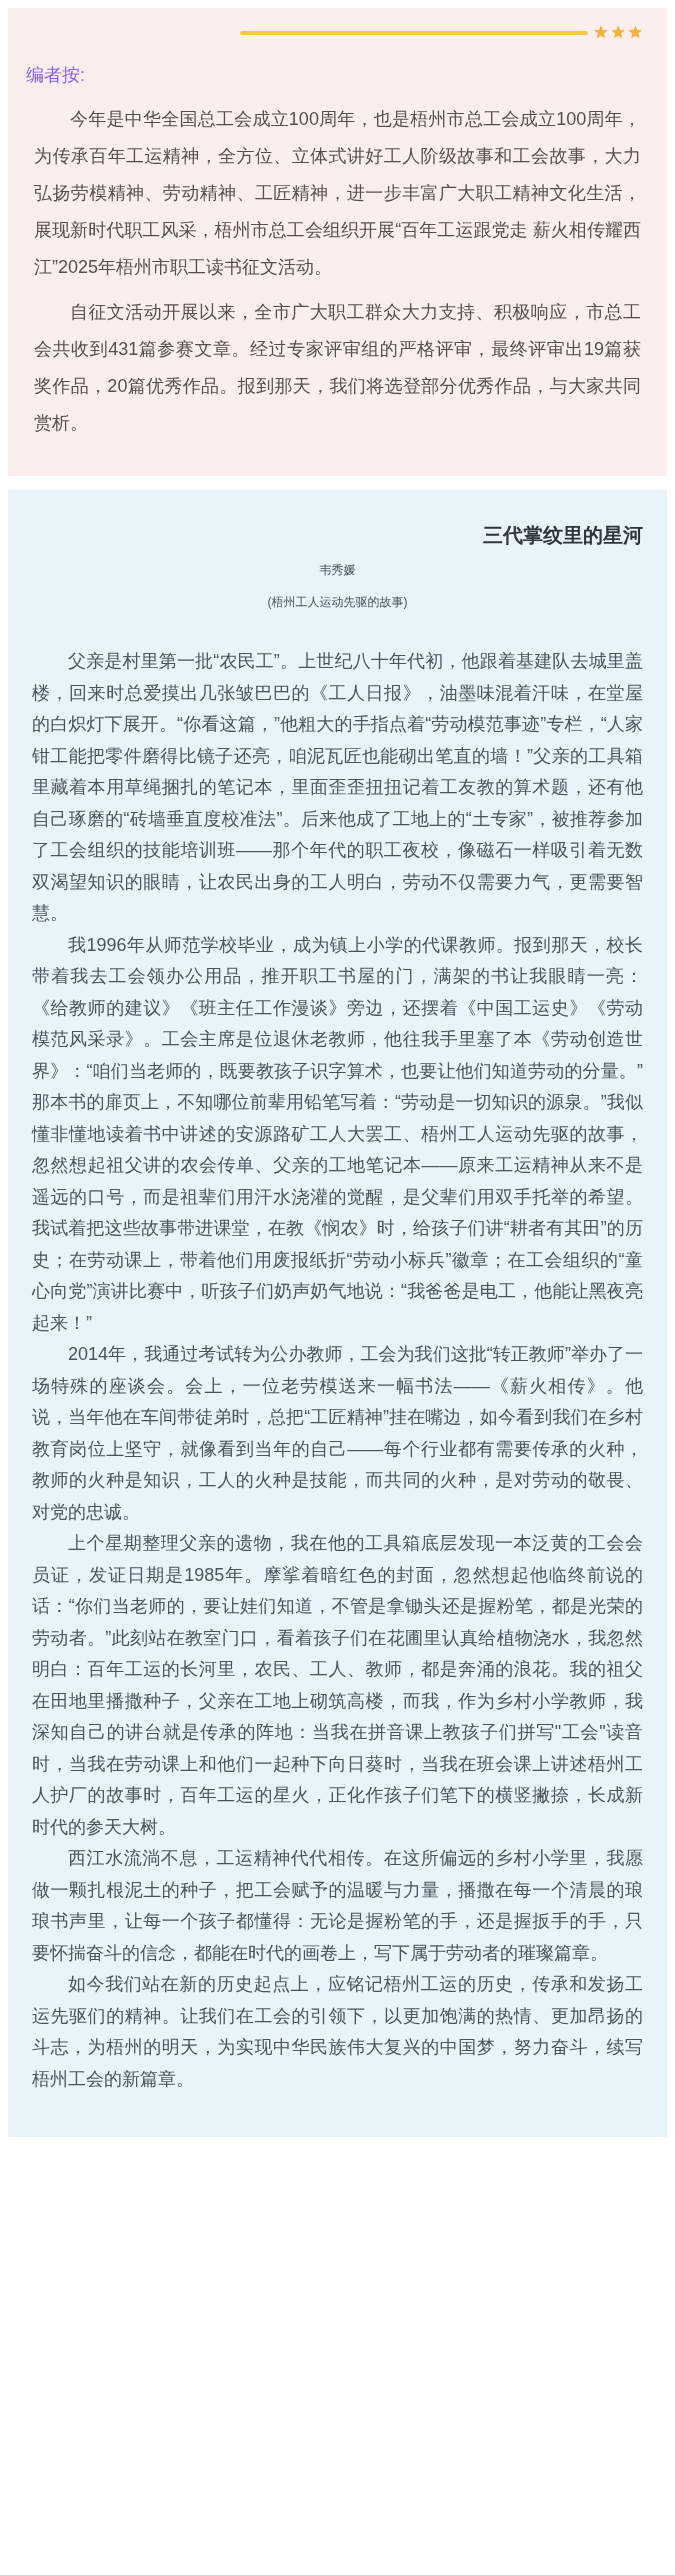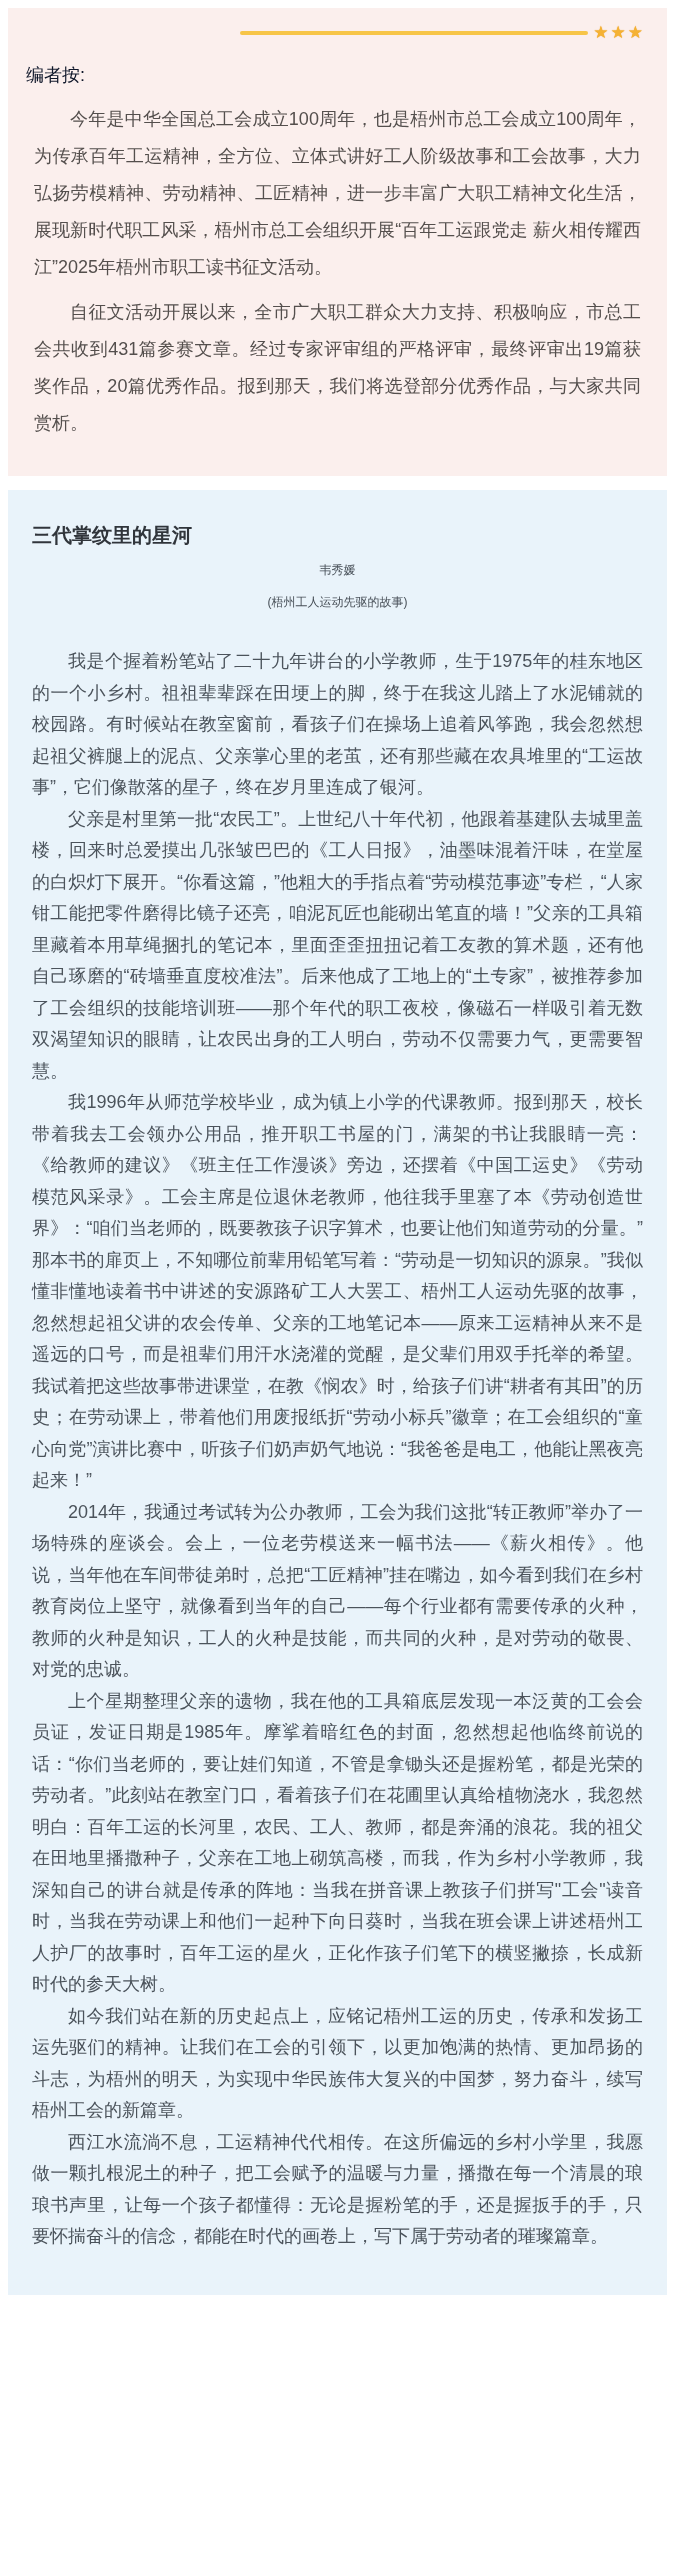--- a/index.html
+++ b/index.html
@@ -40,42 +40,42 @@
   }
   .deco-stars {
     color: #F5B234;
     font-size: 17px;
     letter-spacing: 2px;
     line-height: 1;
     text-shadow: 0 0 1px #E8960F;
   }
   .note-label {
     font-size: 18px;
-    color: #0f172a;
+    color: #8b5cf6;
     line-height: 36px;
     margin-bottom: 0;
   }
   .note-p {
     margin: 8px;
     text-indent: 2em;
     font-size: 18px;
     line-height: 37px;
     color: #544F4D;
     text-align: justify;
   }
   
   .card {
     margin: 14px 8px 0 8px;
     background: #E9F3FA;
     padding: 30px 24px 42px 24px;
     box-sizing: border-box;
   }
   .title {
     margin: 0 0 4px 0;
-    text-align: left;
+    text-align: right;
     font-size: 20px;
     font-weight: bold;
     color: #30353B;
     line-height: 30px;
   }
   .author, .affil {
     text-align: center;
     font-size: 12px;
     color: #474F57;
     line-height: 32px;
@@ -111,31 +111,30 @@
         <p class="note-p">自征文活动开展以来，全市广大职工群众大力支持、积极响应，市总工会共收到431篇参赛文章。经过专家评审组的严格评审，最终评审出19篇获奖作品，20篇优秀作品。报到那天，我们将选登部分优秀作品，与大家共同赏析。</p>
       </div>
   </section>
 
   <section class="card">
     <h1 class="title">三代掌纹里的星河</h1>
     <div class="author">韦秀媛</div>
     <div class="affil">(梧州工人运动先驱的故事)</div>
     <div class="body">
 
-        <p class="body-p">我是个握着粉笔站了二十九年讲台的小学教师，生于1975年的桂东地区的一个小乡村。祖祖辈辈踩在田埂上的脚，终于在我这儿踏上了水泥铺就的校园路。有时候站在教室窗前，看孩子们在操场上追着风筝跑，我会忽然想起祖父裤腿上的泥点、父亲掌心里的老茧，还有那些藏在农具堆里的“工运故事”，它们像散落的星子，终在岁月里连成了银河。</p>
 
 
         <p class="body-p">父亲是村里第一批“农民工”。上世纪八十年代初，他跟着基建队去城里盖楼，回来时总爱摸出几张皱巴巴的《工人日报》，油墨味混着汗味，在堂屋的白炽灯下展开。“你看这篇，”他粗大的手指点着“劳动模范事迹”专栏，“人家钳工能把零件磨得比镜子还亮，咱泥瓦匠也能砌出笔直的墙！”父亲的工具箱里藏着本用草绳捆扎的笔记本，里面歪歪扭扭记着工友教的算术题，还有他自己琢磨的“砖墙垂直度校准法”。后来他成了工地上的“土专家”，被推荐参加了工会组织的技能培训班——那个年代的职工夜校，像磁石一样吸引着无数双渴望知识的眼睛，让农民出身的工人明白，劳动不仅需要力气，更需要智慧。</p>
 
         <p class="body-p">我1996年从师范学校毕业，成为镇上小学的代课教师。报到那天，校长带着我去工会领办公用品，推开职工书屋的门，满架的书让我眼睛一亮：《给教师的建议》《班主任工作漫谈》旁边，还摆着《中国工运史》《劳动模范风采录》。工会主席是位退休老教师，他往我手里塞了本《劳动创造世界》：“咱们当老师的，既要教孩子识字算术，也要让他们知道劳动的分量。”那本书的扉页上，不知哪位前辈用铅笔写着：“劳动是一切知识的源泉。”我似懂非懂地读着书中讲述的安源路矿工人大罢工、梧州工人运动先驱的故事，忽然想起祖父讲的农会传单、父亲的工地笔记本——原来工运精神从来不是遥远的口号，而是祖辈们用汗水浇灌的觉醒，是父辈们用双手托举的希望。我试着把这些故事带进课堂，在教《悯农》时，给孩子们讲“耕者有其田”的历史；在劳动课上，带着他们用废报纸折“劳动小标兵”徽章；在工会组织的“童心向党”演讲比赛中，听孩子们奶声奶气地说：“我爸爸是电工，他能让黑夜亮起来！”</p>
 
         <p class="body-p">2014年，我通过考试转为公办教师，工会为我们这批“转正教师”举办了一场特殊的座谈会。会上，一位老劳模送来一幅书法——《薪火相传》。他说，当年他在车间带徒弟时，总把“工匠精神”挂在嘴边，如今看到我们在乡村教育岗位上坚守，就像看到当年的自己——每个行业都有需要传承的火种，教师的火种是知识，工人的火种是技能，而共同的火种，是对劳动的敬畏、对党的忠诚。</p>
 
 
         <p class="body-p">上个星期整理父亲的遗物，我在他的工具箱底层发现一本泛黄的工会会员证，发证日期是1985年。摩挲着暗红色的封面，忽然想起他临终前说的话：“你们当老师的，要让娃们知道，不管是拿锄头还是握粉笔，都是光荣的劳动者。”此刻站在教室门口，看着孩子们在花圃里认真给植物浇水，我忽然明白：百年工运的长河里，农民、工人、教师，都是奔涌的浪花。我的祖父在田地里播撒种子，父亲在工地上砌筑高楼，而我，作为乡村小学教师，我深知自己的讲台就是传承的阵地：当我在拼音课上教孩子们拼写"工会"读音时，当我在劳动课上和他们一起种下向日葵时，当我在班会课上讲述梧州工人护厂的故事时，百年工运的星火，正化作孩子们笔下的横竖撇捺，长成新时代的参天大树。</p>
 
+        <p class="body-p">西江水流淌不息，工运精神代代相传。在这所偏远的乡村小学里，我愿做一颗扎根泥土的种子，把工会赋予的温暖与力量，播撒在每一个清晨的琅琅书声里，让每一个孩子都懂得：无论是握粉笔的手，还是握扳手的手，只要怀揣奋斗的信念，都能在时代的画卷上，写下属于劳动者的璀璨篇章。</p>
+
         <p class="body-p">如今我们站在新的历史起点上，应铭记梧州工运的历史，传承和发扬工运先驱们的精神。让我们在工会的引领下，以更加饱满的热情、更加昂扬的斗志，为梧州的明天，为实现中华民族伟大复兴的中国梦，努力奋斗，续写梧州工会的新篇章。</p>
-
-        <p class="body-p">西江水流淌不息，工运精神代代相传。在这所偏远的乡村小学里，我愿做一颗扎根泥土的种子，把工会赋予的温暖与力量，播撒在每一个清晨的琅琅书声里，让每一个孩子都懂得：无论是握粉笔的手，还是握扳手的手，只要怀揣奋斗的信念，都能在时代的画卷上，写下属于劳动者的璀璨篇章。</p>
       </div>
   </section>
 
 </div>
 
 </body></html>

